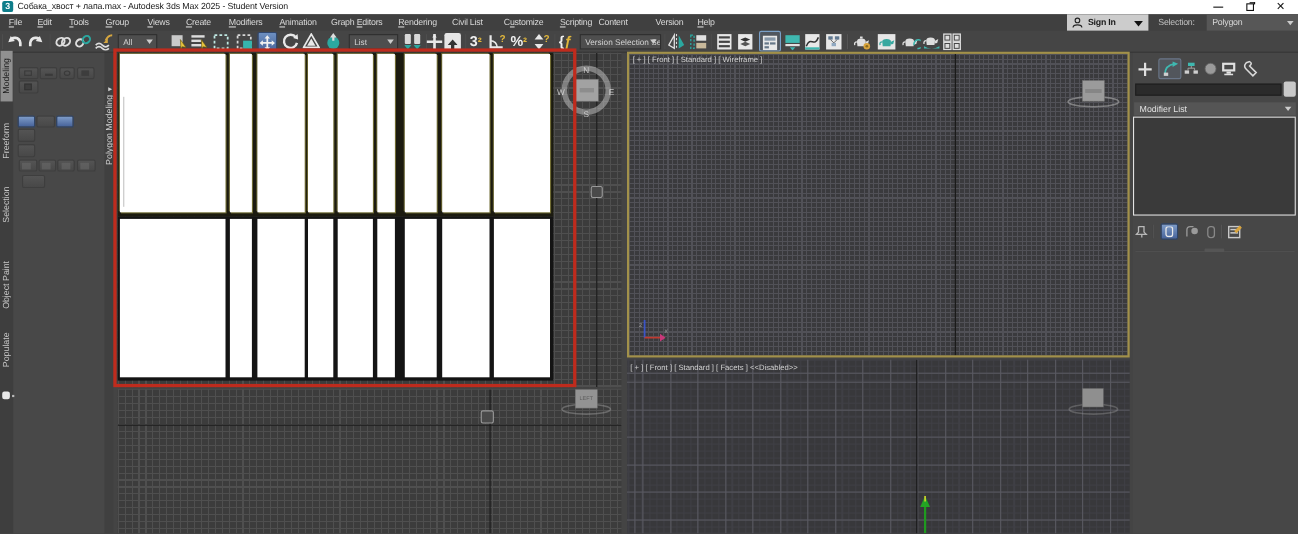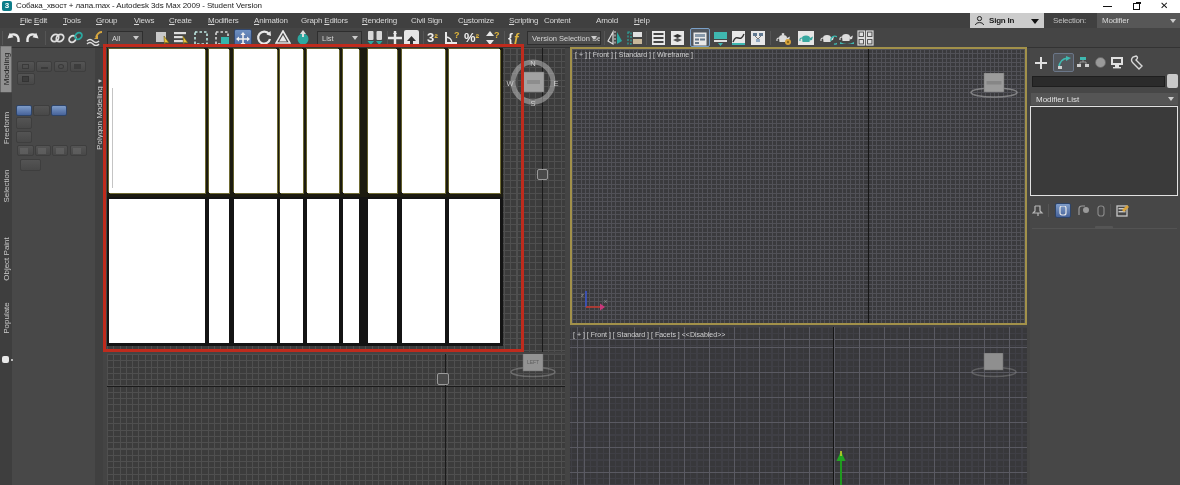--- a/index.html
+++ b/index.html
@@ -29,56 +29,56 @@
 #cpanel{left:1030px;top:48px;width:150px;height:437px;background:#474747}
 
 #redrect{left:103px;top:44px;width:421px;height:308px;border:3px solid #bf2b1d;border-bottom-width:3px;background:transparent;z-index:50}
 .pl{position:absolute;background:#fff}
 </style></head>
 <body>
 <div id="stage">
 
 <div class="abs" id="title">
   <div class="abs" style="left:2px;top:1px;width:10px;height:10px;background:#0e7d8a;border-radius:2px;color:#fff;font-size:8px;font-weight:bold;text-align:center;line-height:10px">3</div>
-  <div class="abs" style="left:16px;top:1px">Собака_хвост + лапа.max - Autodesk 3ds Max 2009 - Student Version</div>
+  <div class="abs" style="left:16px;top:1px">Собака_хвост + лапа.max - Autodesk 3ds Max 2025 - Student Version</div>
   <div class="abs" style="left:1103px;top:6px;width:9px;height:1px;background:#111"></div>
   <div class="abs" style="left:1133px;top:3px;width:7px;height:7px;border:1px solid #111"></div>
   <div class="abs" style="left:1136px;top:2px;width:5px;height:2px;border-top:1px solid #111;border-right:1px solid #111"></div>
   <div class="abs" style="left:1160px;top:0px;color:#111;font-size:10px">✕</div>
 </div>
 
 <div class="abs" id="menu">
-  <span class="mi" style="left:20px"><u>F</u>ile</span>
+  <span class="mi" style="left:8px"><u>F</u>ile</span>
   <span class="mi" style="left:34px"><u>E</u>dit</span>
   <span class="mi" style="left:63px"><u>T</u>ools</span>
   <span class="mi" style="left:96px"><u>G</u>roup</span>
   <span class="mi" style="left:134px"><u>V</u>iews</span>
   <span class="mi" style="left:169px"><u>C</u>reate</span>
   <span class="mi" style="left:208px"><u>M</u>odifiers</span>
   <span class="mi" style="left:254px"><u>A</u>nimation</span>
   <span class="mi" style="left:301px">Graph <u>E</u>ditors</span>
   <span class="mi" style="left:362px"><u>R</u>endering</span>
-  <span class="mi" style="left:411px">Civil Sign</span>
+  <span class="mi" style="left:411px">Civil List</span>
   <span class="mi" style="left:458px">C<u>u</u>stomize</span>
   <span class="mi" style="left:509px"><u>S</u>cripting</span>
   <span class="mi" style="left:544px">Content</span>
-  <span class="mi" style="left:596px">Arnold</span>
+  <span class="mi" style="left:596px">Version</span>
   <span class="mi" style="left:634px"><u>H</u>elp</span>
 
   <div class="abs" style="left:970px;top:0px;width:74px;height:15px;background:#ccc;color:#1a1a1a">
     <svg class="abs" style="left:4px;top:2px" width="11" height="11" viewBox="0 0 11 11">
           <circle cx="5.5" cy="3.6" r="2.1" fill="none" stroke="#222" stroke-width="1"></circle>
           <path d="M1.5 10 C1.5 6.8 9.5 6.8 9.5 10" fill="none" stroke="#222" stroke-width="1"></path>
         </svg>
     <span class="abs" style="left:19px;top:3px;font-weight:bold;color:#1a1a1a">Sign In</span>
     <div class="abs" style="right:5px;top:6px;width:0;height:0;border-left:4px solid transparent;border-right:4px solid transparent;border-top:5px solid #111"></div>
   </div>
   <span class="mi" style="left:1053px;color:#c0c0c0">Selection:</span>
   <div class="abs" style="left:1097px;top:0px;width:83px;height:15px;background:#575757;color:#d8d8d8">
-    <span class="abs" style="left:5px;top:3px">Modifier</span>
+    <span class="abs" style="left:5px;top:3px">Polygon</span>
     <div class="abs" style="right:4px;top:6px;width:0;height:0;border-left:3px solid transparent;border-right:3px solid transparent;border-top:4px solid #ccc"></div>
   </div>
 </div>
 
 <div class="abs" id="tbar">
   <div class="sep" style="left:2px"></div>
 
   <svg class="ti" style="left:7px" width="14" height="16" viewBox="0 0 14 16">
         <path d="M2.5 7 C3.5 3.5 10.5 3 11.5 9 L11.5 12" fill="none" stroke="#e8e8e8" stroke-width="2.4"></path>
         <path d="M0.5 8.5 L2.8 2.8 L6.5 7.2 Z" fill="#e8e8e8"></path>

